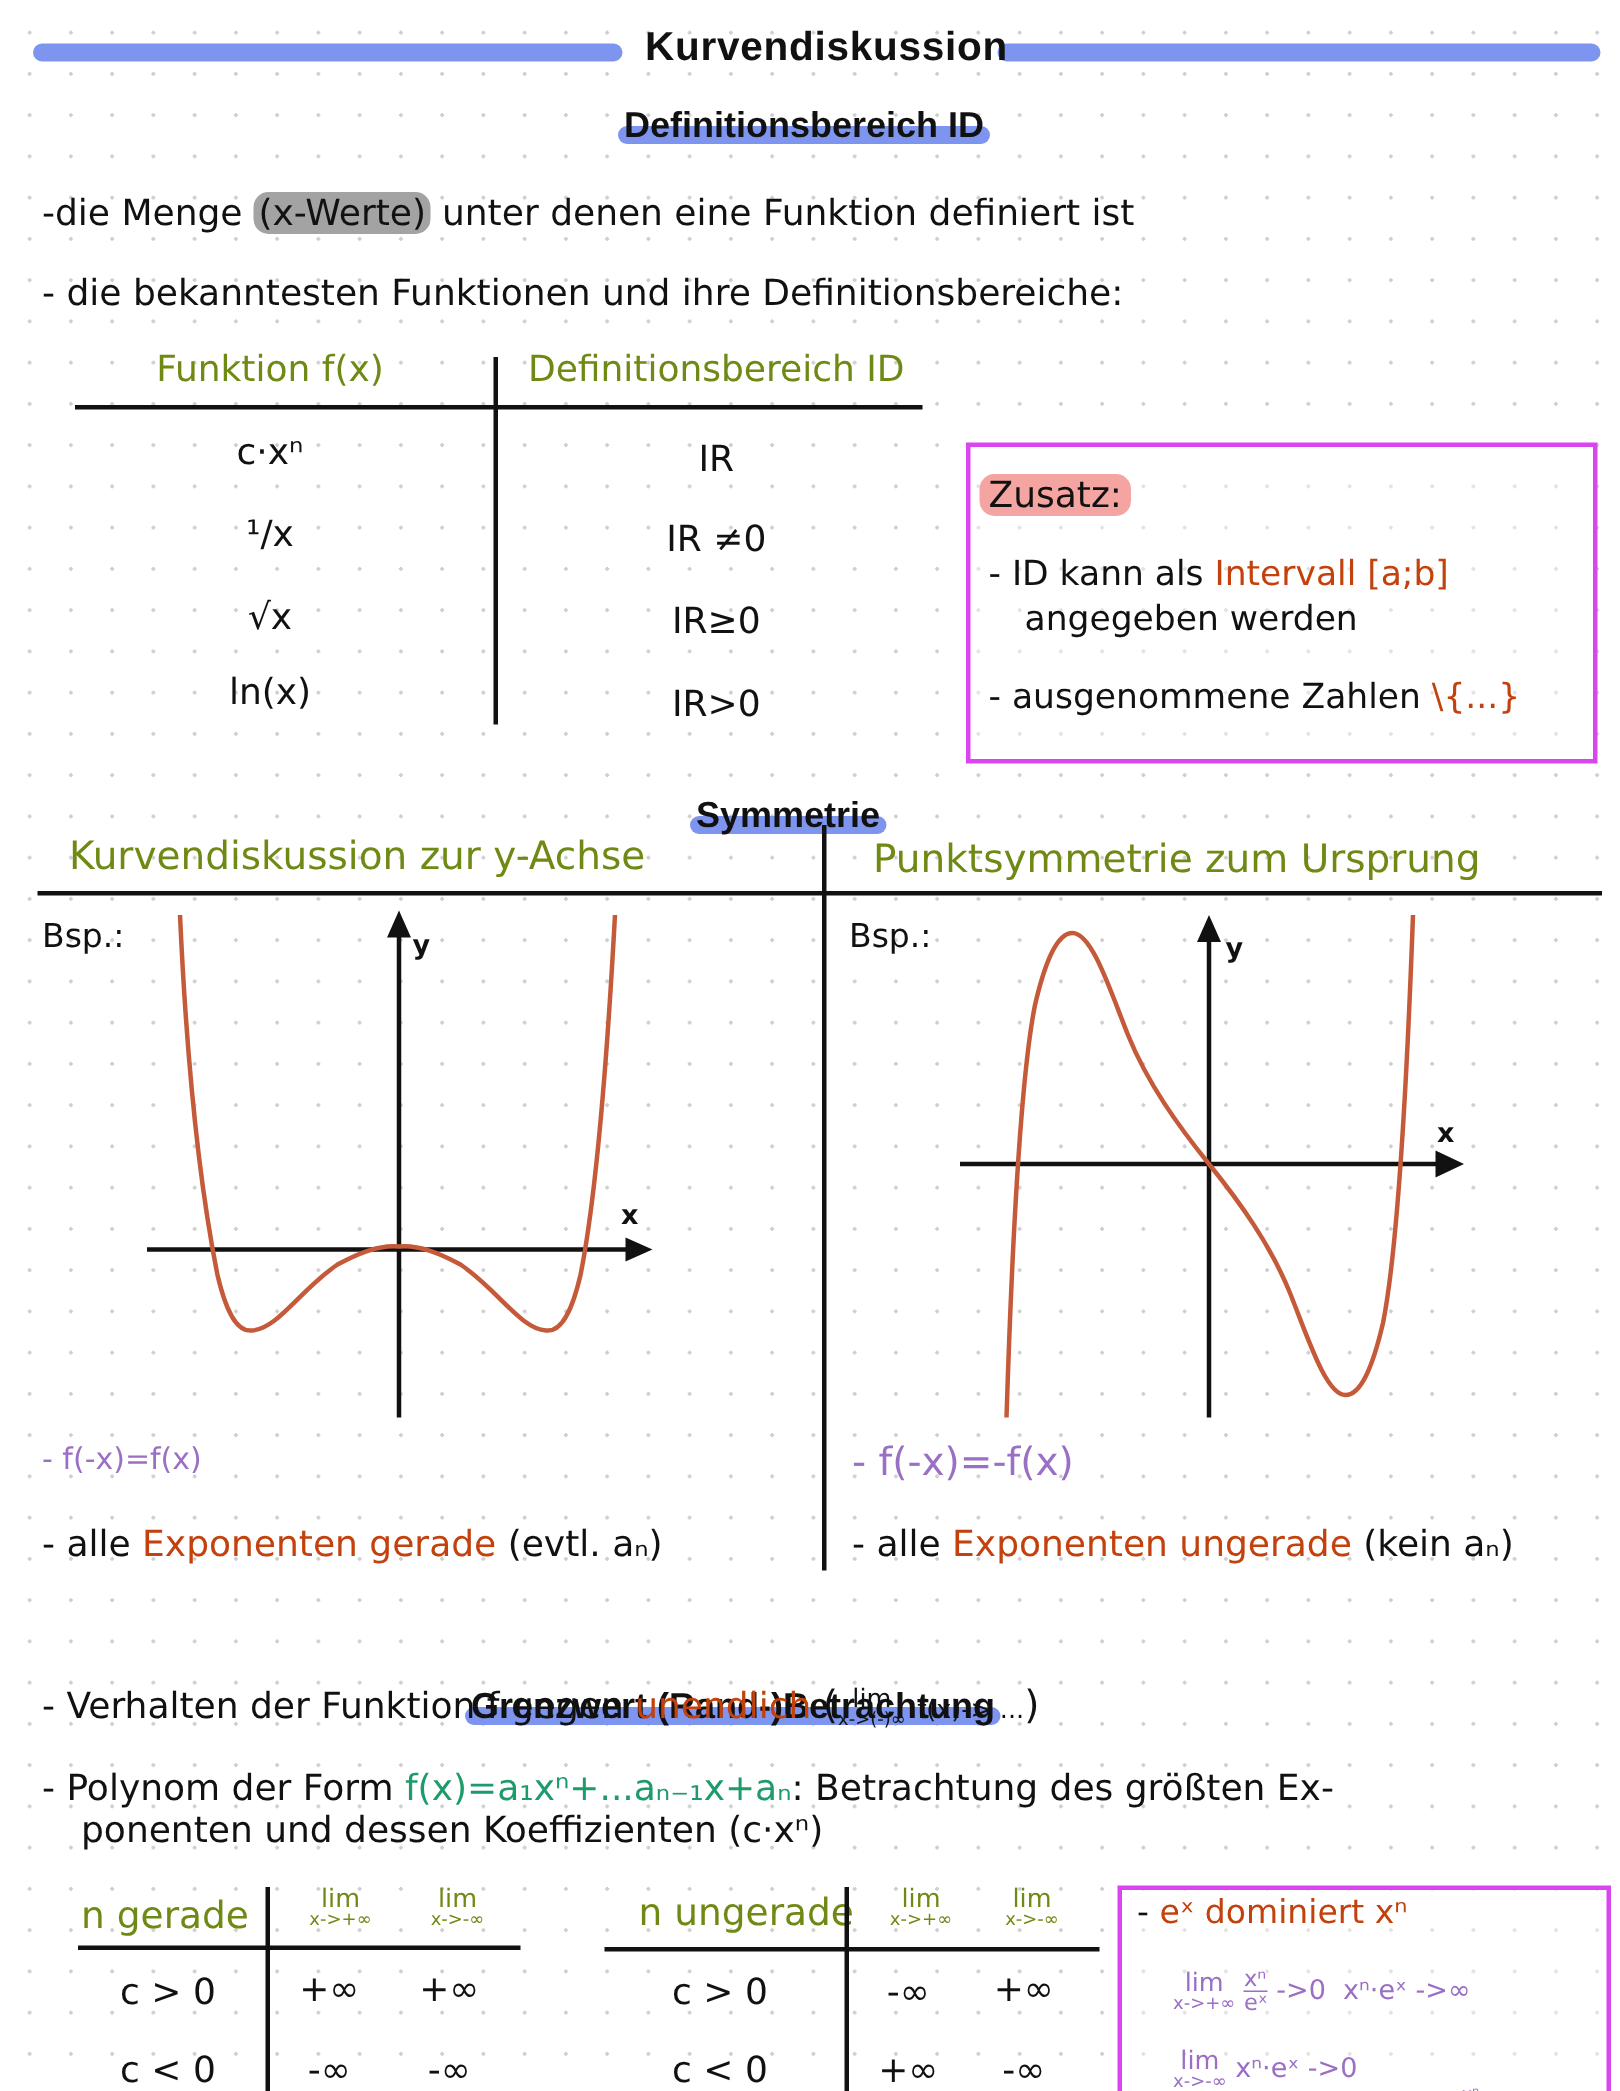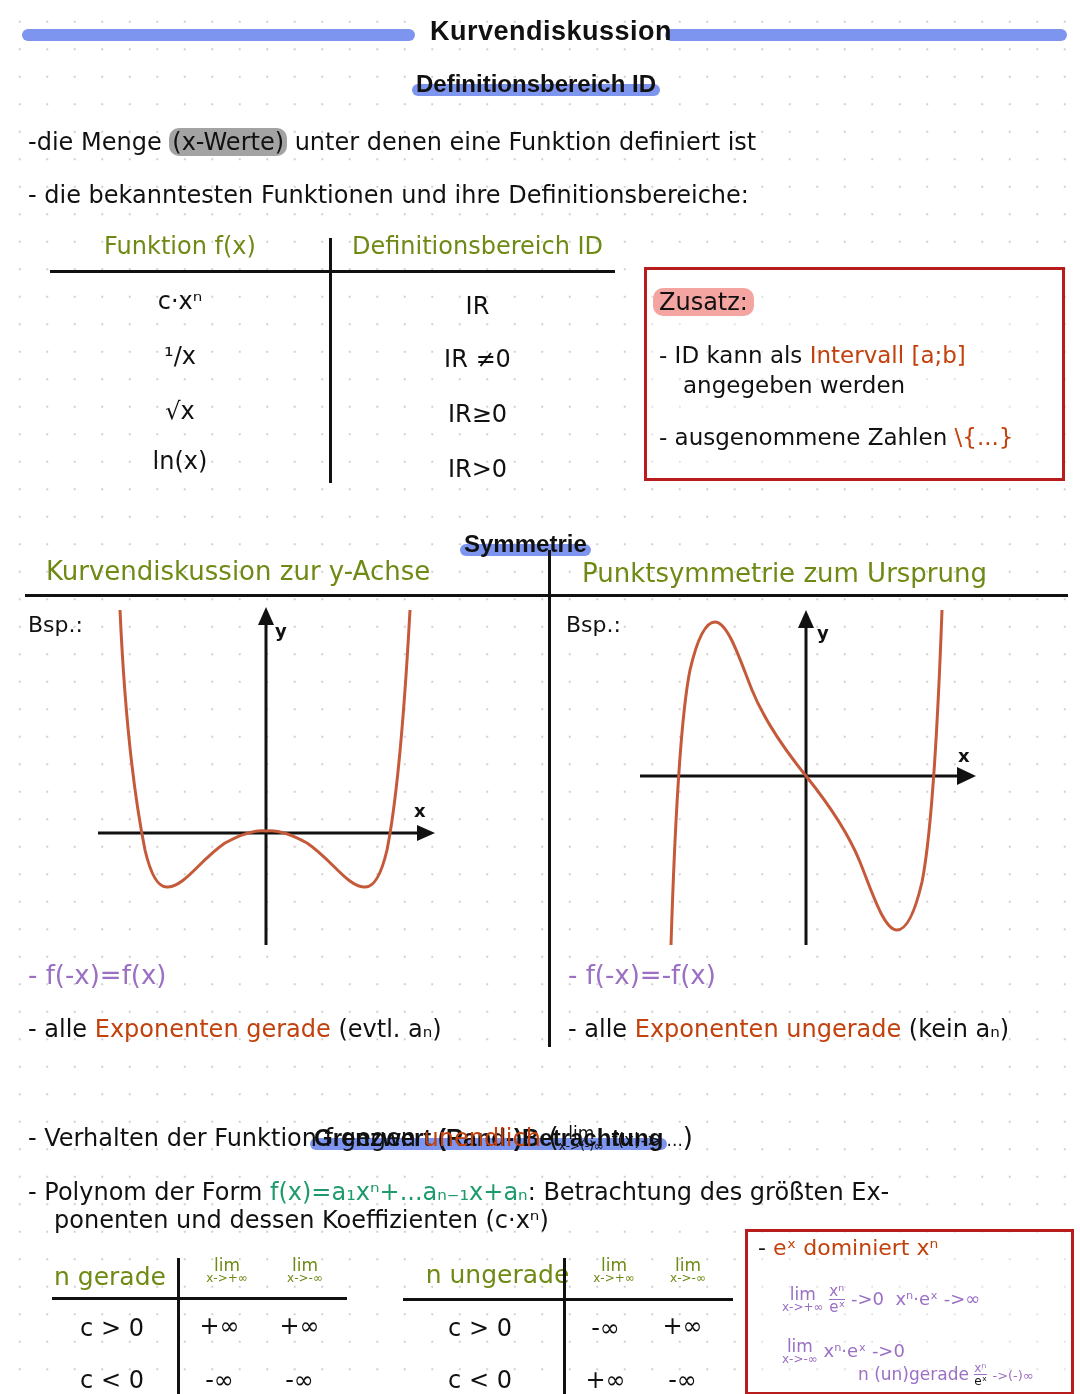--- a/index.html
+++ b/index.html
@@ -19,21 +19,21 @@
   .hl-wrap{position:relative;z-index:0;}
   .txt{font-size:24px;white-space:nowrap;}
   .mark{border-radius:10px;padding:0 3px;}
   .green{color:#c2410c;}
   .olive{color:#6f8a14;}
   .teal{color:#1e9b6b;}
   .purple{color:#9a6fc4;}
   .hline{position:absolute;height:3px;background:#111;}
   .vline{position:absolute;width:3px;background:#111;}
   .cell{position:absolute;font-size:24px;text-align:center;white-space:nowrap;}
-  .box{position:absolute;border:3px solid #b91c1c;background:rgba(255,255,255,0.4);}
+  .box{position:absolute;border:3px solid #d946ef;background:rgba(255,255,255,0.4);margin-top:28px;}
   .lim{display:inline-block;text-align:center;line-height:0.95;vertical-align:middle;}
   .lim .t{font-size:17px;display:block;}
   .lim .b{font-size:12px;display:block;}
   .frac{display:inline-block;text-align:left;vertical-align:middle;line-height:1;font-size:15px;}
   .frac span{display:block;}
   .frac .num{border-bottom:1.5px solid currentColor;}
 </style>
 </head>
 <body>
 
@@ -104,21 +104,21 @@
 <svg class="abs" style="left:550px;top:600px;" width="530" height="350" viewBox="550 600 530 350">
   <line x1="640" y1="776" x2="960" y2="776" stroke="#111" stroke-width="3"></line>
   <polygon points="976,776 957,767 957,785" fill="#111"></polygon>
   <line x1="806" y1="945" x2="806" y2="625" stroke="#111" stroke-width="3"></line>
   <polygon points="806,610 798,628 814,628" fill="#111"></polygon>
   <path d="M671,945 C674,850 680,720 690,670 C697,640 705,622 715,622 C728,622 740,660 752,690 C765,722 785,750 806,776 C827,802 847,830 860,862 C872,892 884,930 897,930 C907,930 915,912 922,882 C932,832 938,720 942,610" fill="none" stroke="#c55a3a" stroke-width="3"></path>
 </svg>
 <div class="abs" style="left:958px;top:745px;font-size:18px;font-weight:bold;">x</div>
 <div class="abs" style="left:817px;top:622px;font-size:18px;font-weight:bold;">y</div>
 
-<div class="abs txt" style="left:28px;top:960px;font-size:26px;">
+<div class="abs txt" style="left:28px;top:960px;font-size:20px;">
   <span class="purple">- </span><span class="purple">f(-x)=f(x)</span>
 </div>
 <div class="abs txt" style="left:28px;top:1015px;font-size:24px;">
   <span>- alle </span><span class="green">Exponenten gerade</span><span> (evtl. aₙ)</span>
 </div>
 <div class="abs txt" style="left:568px;top:960px;font-size:26px;">
   <span class="purple">- </span><span class="purple">f(-x)=-f(x)</span>
 </div>
 <div class="abs txt" style="left:568px;top:1015px;font-size:24px;">
   <span>- alle </span><span class="green">Exponenten ungerade</span><span> (kein aₙ)</span>

